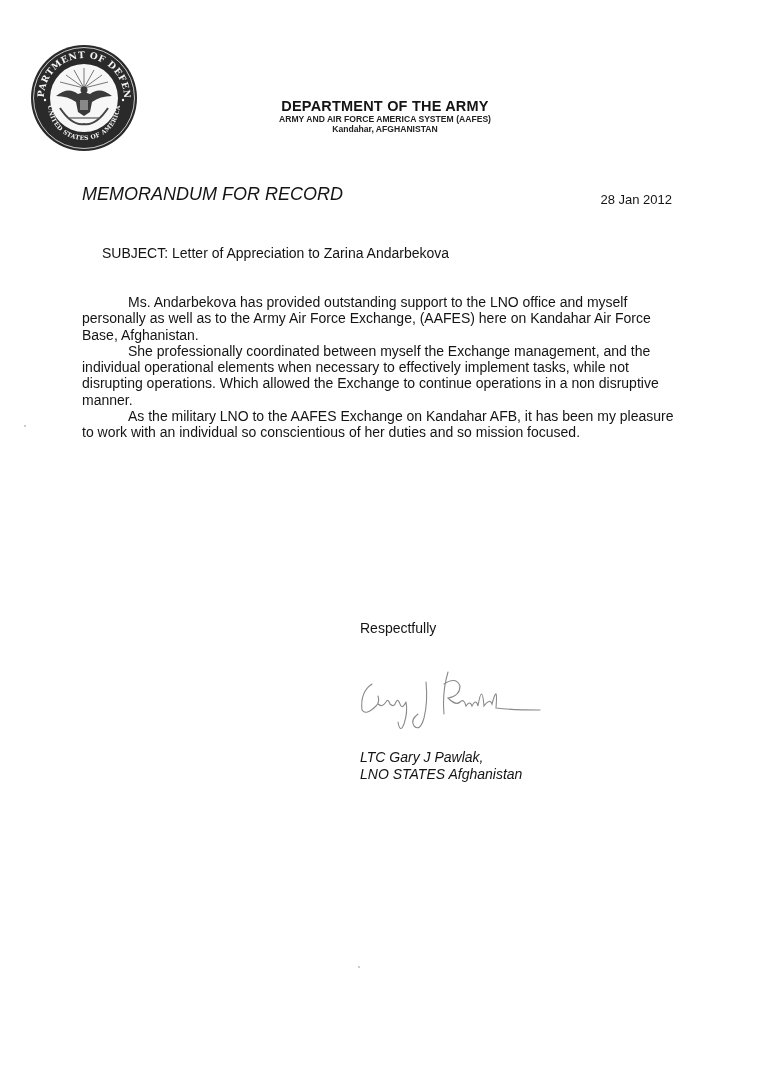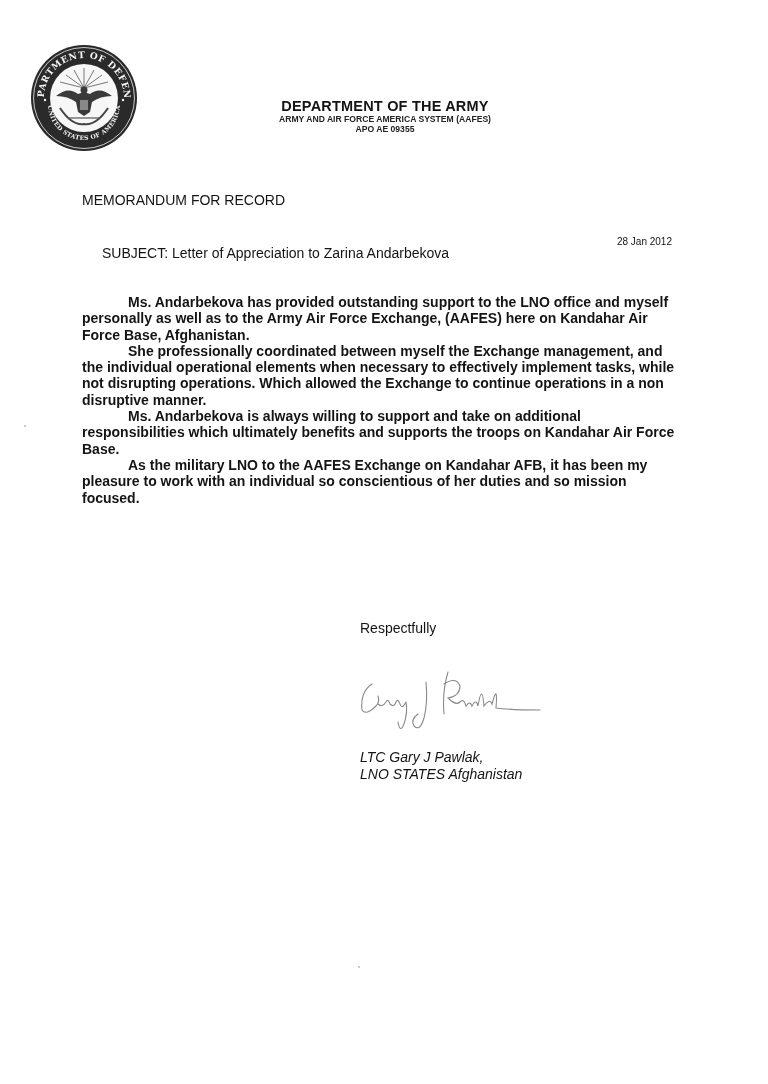--- a/index.html
+++ b/index.html
@@ -2,25 +2,25 @@
 <html><head>
 <meta charset="utf-8">
 <style>
   html, body { margin: 0; padding: 0; background: #ffffff; }
   body { width: 768px; height: 1084px; position: relative; overflow: hidden; color: #141414;
          font-family: "Liberation Sans", sans-serif; }
   .seal { position: absolute; left: 28px; top: 42px; width: 112px; height: 112px; }
   .letterhead { position: absolute; left: 200px; top: 58px; width: 370px; text-align: center; margin-top: 40px; }
   .lh-title { font-weight: bold; font-size: 14.5px; letter-spacing: 0.2px; line-height: 16px; }
   .lh-line { font-size: 8.6px; line-height: 10px; font-weight: bold; color: #222; }
-  .memo-for { position: absolute; left: 82px; top: 192px; font-size: 14px; }
-  .memo-date { position: absolute; right: 96px; top: 192px; font-size: 10px; margin-top: 44px; }
+  .memo-for { position: absolute; left: 82px; top: 184px; font-size: 18px; font-style: italic; }
+  .memo-date { position: absolute; right: 96px; top: 192px; font-size: 13px; }
   .subject { position: absolute; left: 82px; top: 245px; font-size: 14px; margin-left: 20px; }
   .body { position: absolute; left: 82px; top: 294px; width: 600px; font-size: 14px; line-height: 16.3px; }
-  .para { margin: 0; text-indent: 46px; font-weight: bold; }
+  .para { margin: 0; text-indent: 46px; }
   .closing { position: absolute; left: 360px; top: 620px; font-size: 14px; }
   .signature { position: absolute; left: 352px; top: 662px; width: 200px; height: 80px; }
   .sig-block { position: absolute; left: 360px; top: 749px; font-size: 14px; line-height: 17px; font-style: italic; }
   .speck { position: absolute; width: 2px; height: 2px; background: #bbb; border-radius: 1px; }
 </style>
 </head>
 <body>
 
 <div class="seal">
   <svg width="112" height="112" viewBox="0 0 112 112">
@@ -55,32 +55,31 @@
     <path d="M32 66 Q44 84 56 82 Q68 84 80 66" fill="none" stroke="#444" stroke-width="2"></path>
     <path d="M40 76 L72 76" stroke="#555" stroke-width="1.2"></path>
     <circle cx="17" cy="58" r="1.2" fill="#f4f4f4"></circle>
     <circle cx="95" cy="58" r="1.2" fill="#f4f4f4"></circle>
   </svg>
 </div>
 
 <div class="letterhead">
   <div class="lh-title">DEPARTMENT OF THE ARMY</div>
   <div class="lh-line">ARMY AND AIR FORCE AMERICA SYSTEM (AAFES)</div>
-  <div class="lh-line">APO AE 09355</div>
+  <div class="lh-line">Kandahar, AFGHANISTAN</div>
 </div>
 
 <div class="memo-for">MEMORANDUM FOR RECORD</div>
 <div class="memo-date">28 Jan 2012</div>
 
 <div class="subject">SUBJECT:  Letter of Appreciation to Zarina Andarbekova</div>
 
 <div class="body">
   <p class="para">Ms. Andarbekova has provided outstanding support to the LNO office and myself personally as well as to the Army Air Force Exchange, (AAFES) here on Kandahar Air Force Base, Afghanistan.</p>
   <p class="para">She professionally coordinated between myself the Exchange management, and the  individual  operational elements when necessary to effectively implement tasks, while not disrupting operations. Which allowed the Exchange to continue operations in a non disruptive manner.</p>
-  <p class="para">Ms. Andarbekova is always willing to support and take on additional responsibilities which ultimately benefits and supports the troops on Kandahar Air Force Base.</p>
   <p class="para">As the military LNO to the AAFES Exchange on Kandahar AFB, it has been my pleasure to work with an individual so conscientious of her duties and so mission focused.</p>
 </div>
 
 <div class="closing">Respectfully</div>
 
 <div class="signature">
   <svg width="200" height="80" viewBox="0 0 200 80">
     <g fill="none" stroke="#8a8a8a" stroke-width="1.1" stroke-linecap="round">
       <path d="M20 22 Q8 30 10 48 Q14 54 24 44 Q28 40 26 34 M26 42 Q30 46 34 40 Q36 36 38 42 Q42 46 44 40 Q46 36 48 42 Q50 48 54 40 M54 40 Q56 50 52 62 Q48 72 46 60"></path>
       <path d="M74 20 Q76 40 72 56 Q68 70 62 64 Q58 58 66 52"></path>

